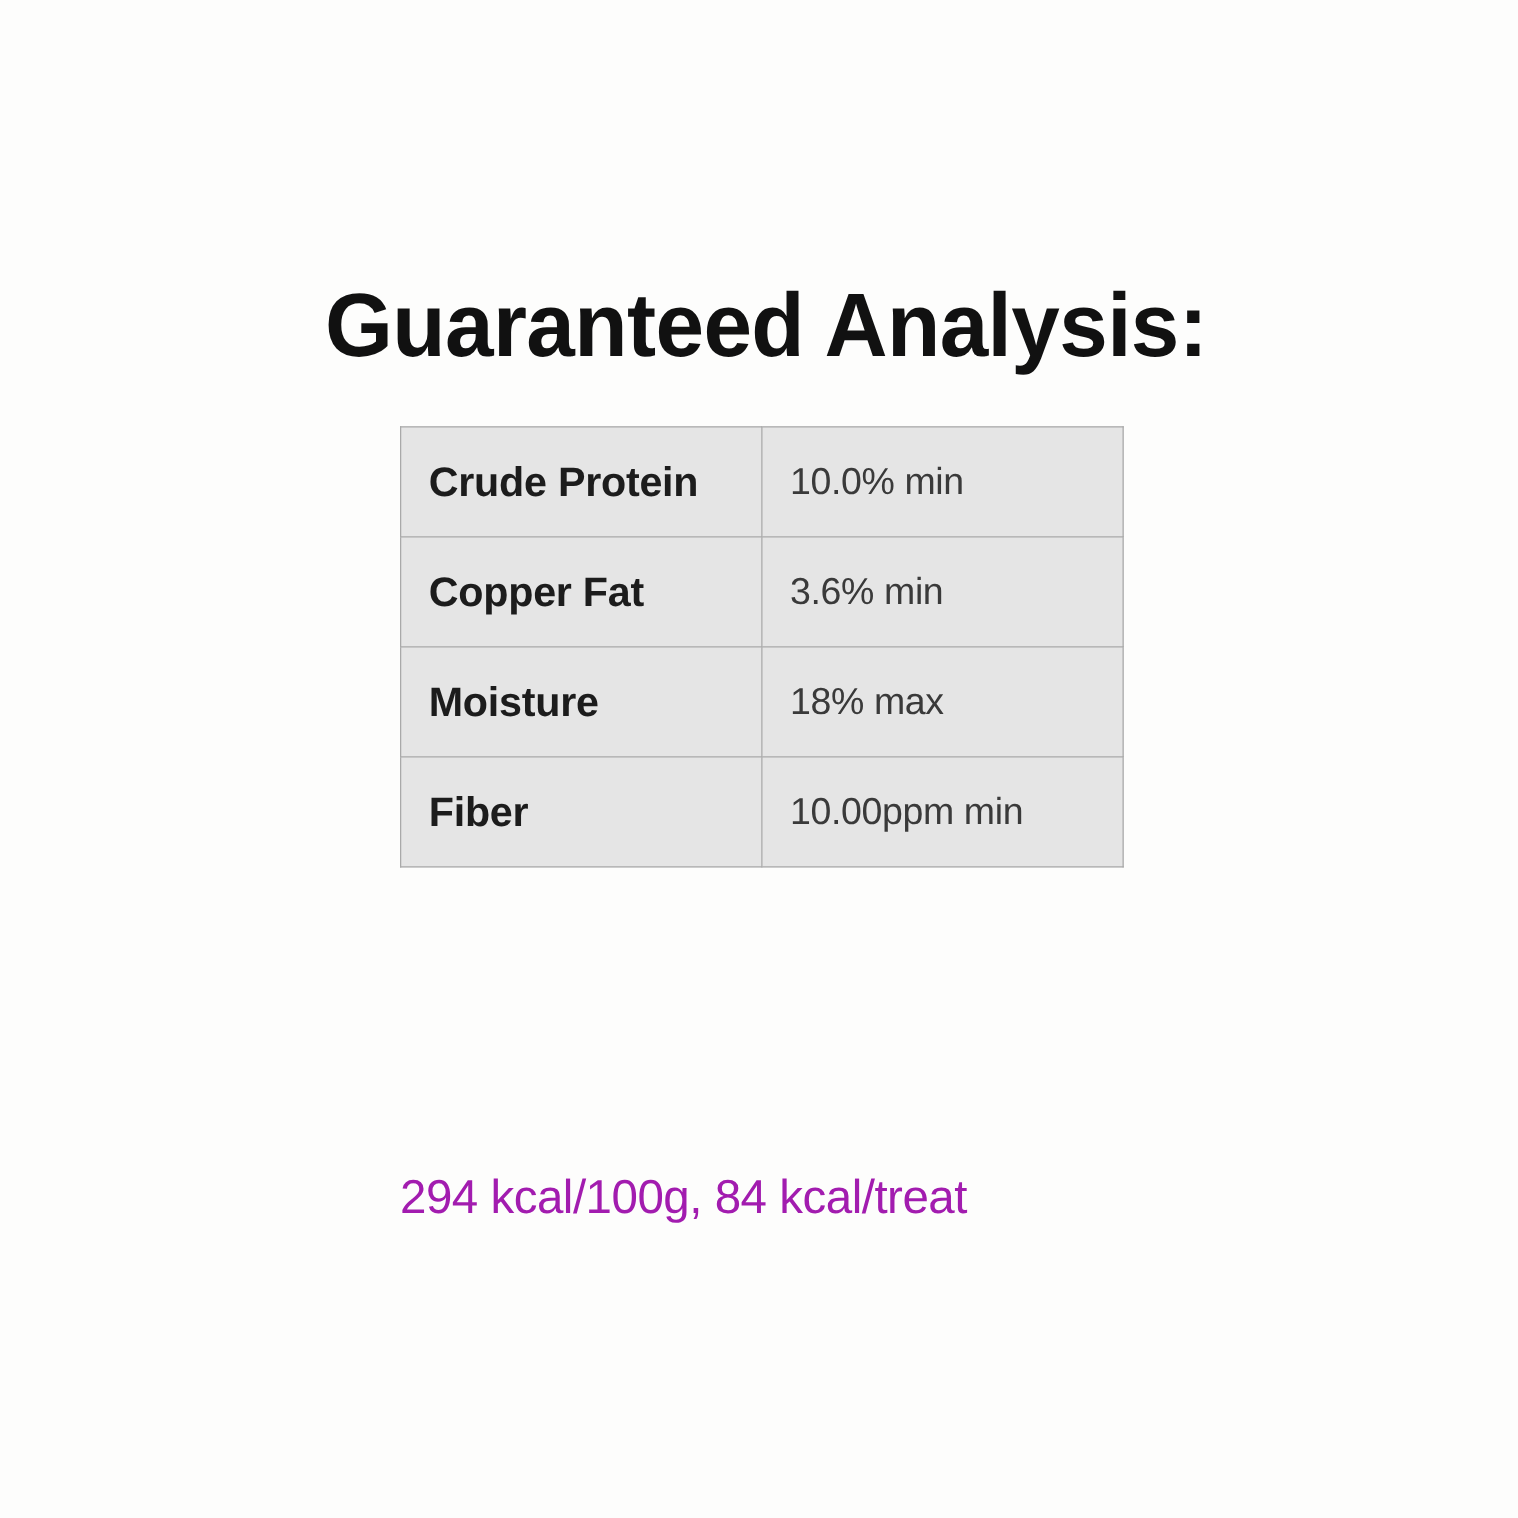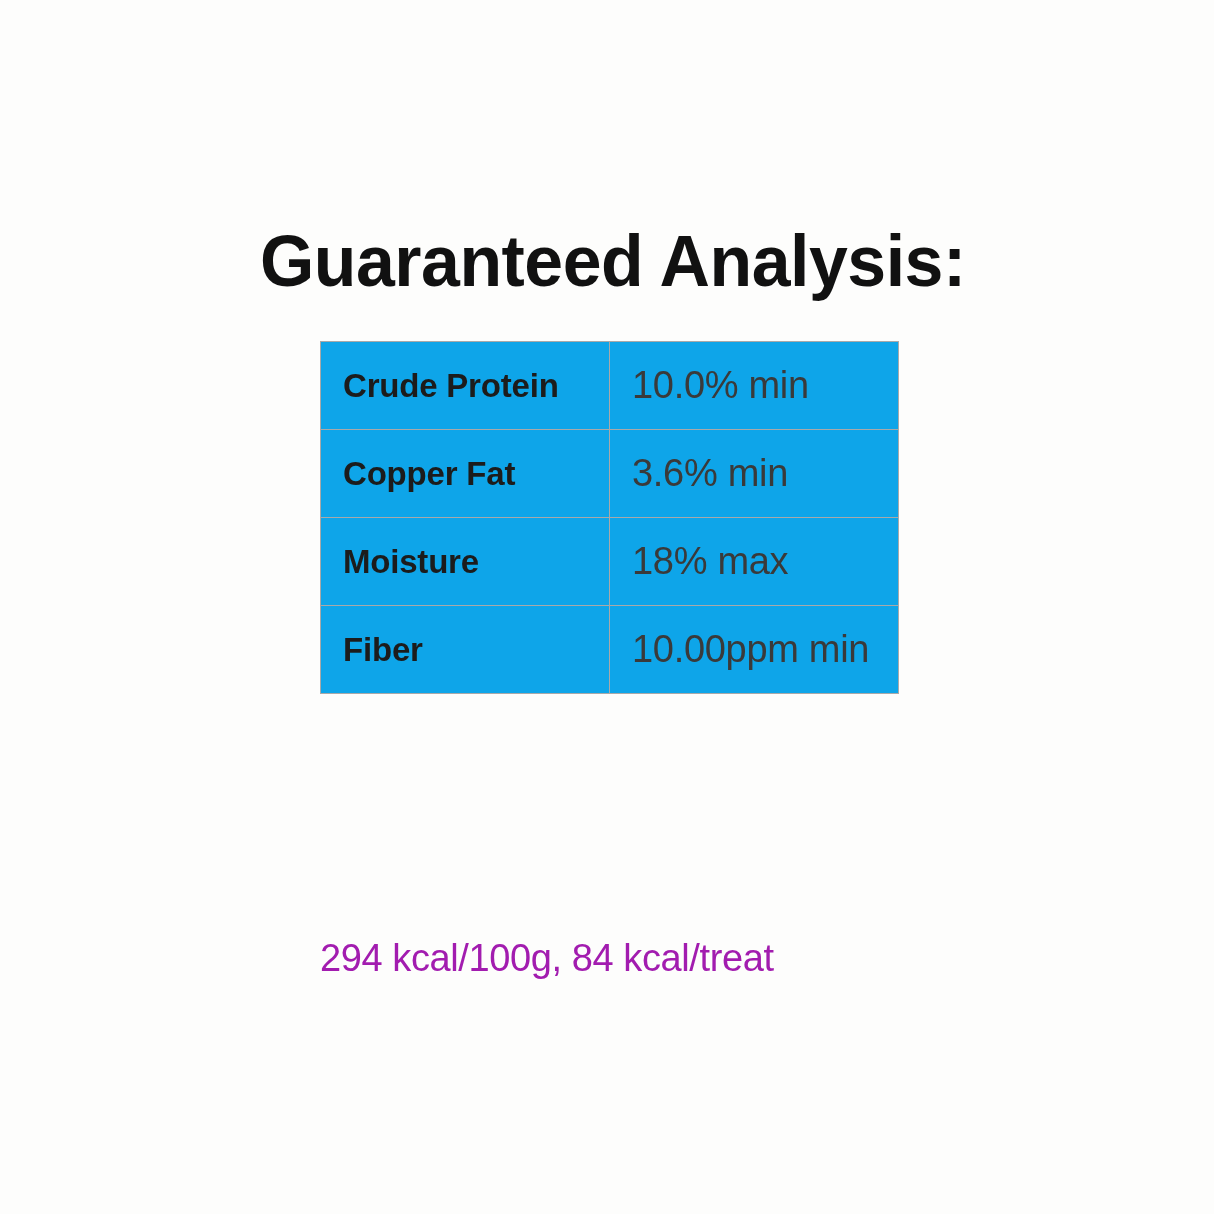--- a/index.html
+++ b/index.html
@@ -43,21 +43,21 @@
     position: absolute;
     left: 320px;
     top: 341px;
     width: 578px;
   }
 
   table.ga-table {
     width: 578px;
     border-collapse: collapse;
     table-layout: fixed;
-    background: #0ea5e9;
+    background: #e5e5e5;
   }
 
   table.ga-table td {
     border: 1px solid #a9a9a9;
     height: 88px;
     padding: 0 0 0 22px;
     vertical-align: middle;
     box-sizing: border-box;
   }
 
@@ -66,21 +66,21 @@
     font-size: 33px;
     font-weight: 700;
     color: #1c1c1c;
     letter-spacing: -0.2px;
     white-space: nowrap;
   }
 
   td.ga-value {
     width: 289px;
     padding-left: 18px;
-    font-size: 38px;
+    font-size: 30px;
     font-weight: 400;
     color: #3a3a3a;
     letter-spacing: -0.3px;
     white-space: nowrap;
   }
 
   
   .kcal-note {
     position: absolute;
     left: 320px;

